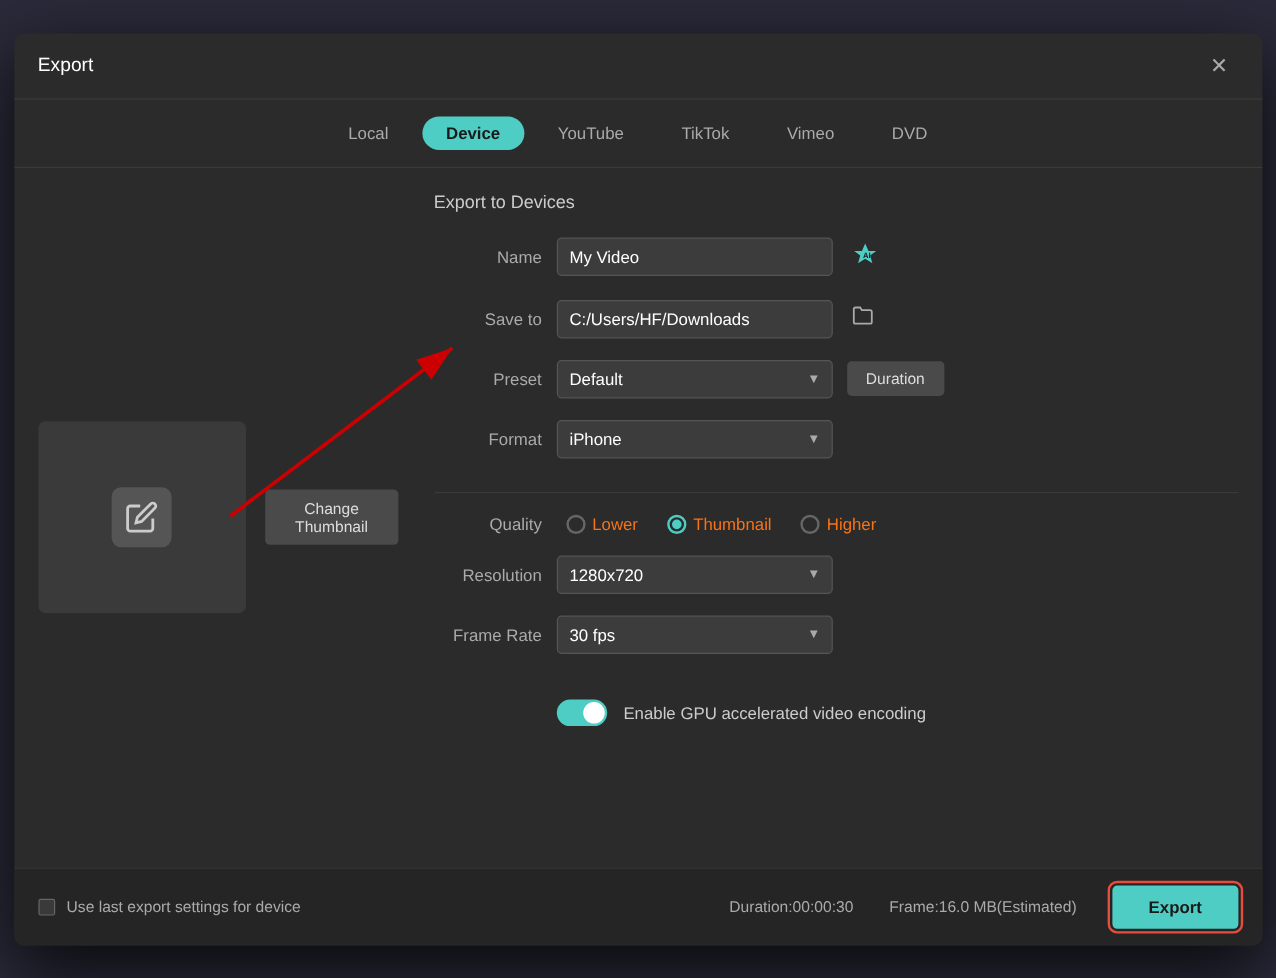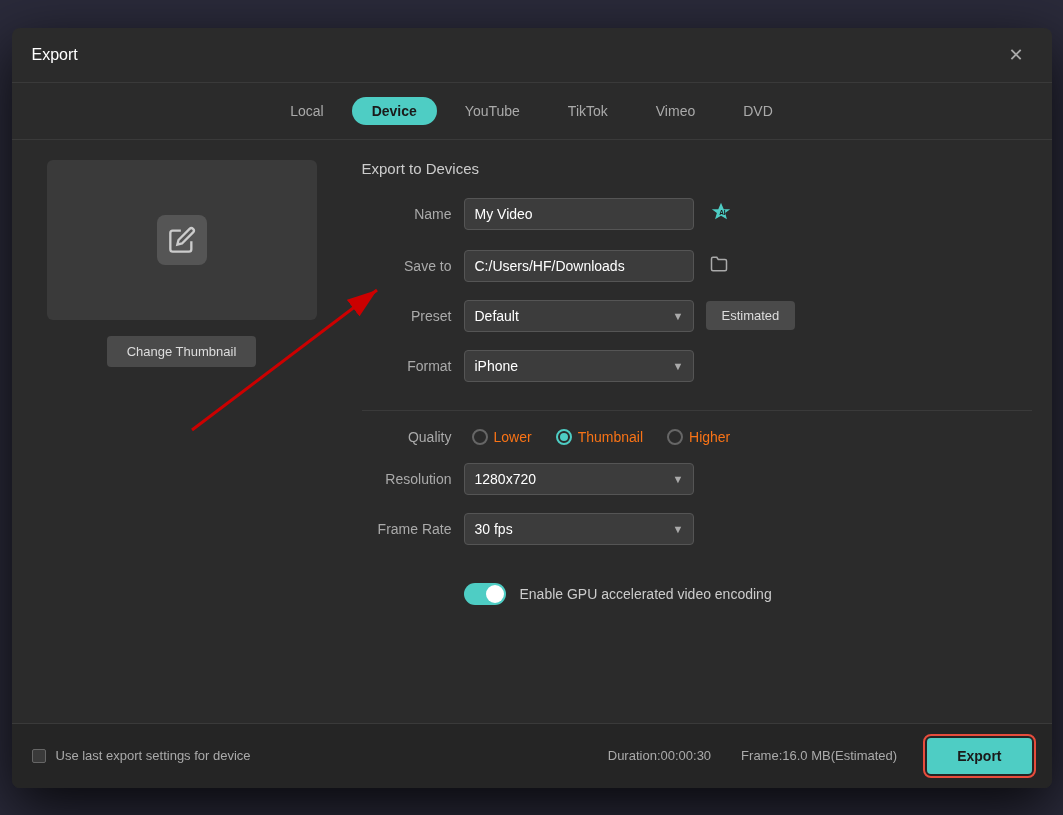--- a/index.html
+++ b/index.html
@@ -83,21 +83,21 @@
     .dialog-body {
       display: flex;
       flex: 1;
       padding: 20px;
       gap: 30px;
     }
 
     .left-panel {
       width: 300px;
       display: flex;
-      flex-direction: column;
+      flex-direction: row;
       align-items: center;
       gap: 16px;
       flex-shrink: 0;
     }
 
     .thumbnail-box {
       width: 270px;
       height: 160px;
       background: #3a3a3a;
       border-radius: 6px;
@@ -436,21 +436,21 @@
       </div>
 
       <div class="form-row">
         <span class="form-label">Preset</span>
         <div class="select-wrapper">
           <select class="form-select">
             <option>Default</option>
           </select>
           <span class="select-arrow">▼</span>
         </div>
-        <button class="settings-btn">Estimated</button>
+        <button class="settings-btn">Duration</button>
       </div>
 
       <div class="form-row">
         <span class="form-label">Format</span>
         <div class="select-wrapper">
           <select class="form-select">
             <option>iPhone</option>
           </select>
           <span class="select-arrow">▼</span>
         </div>

